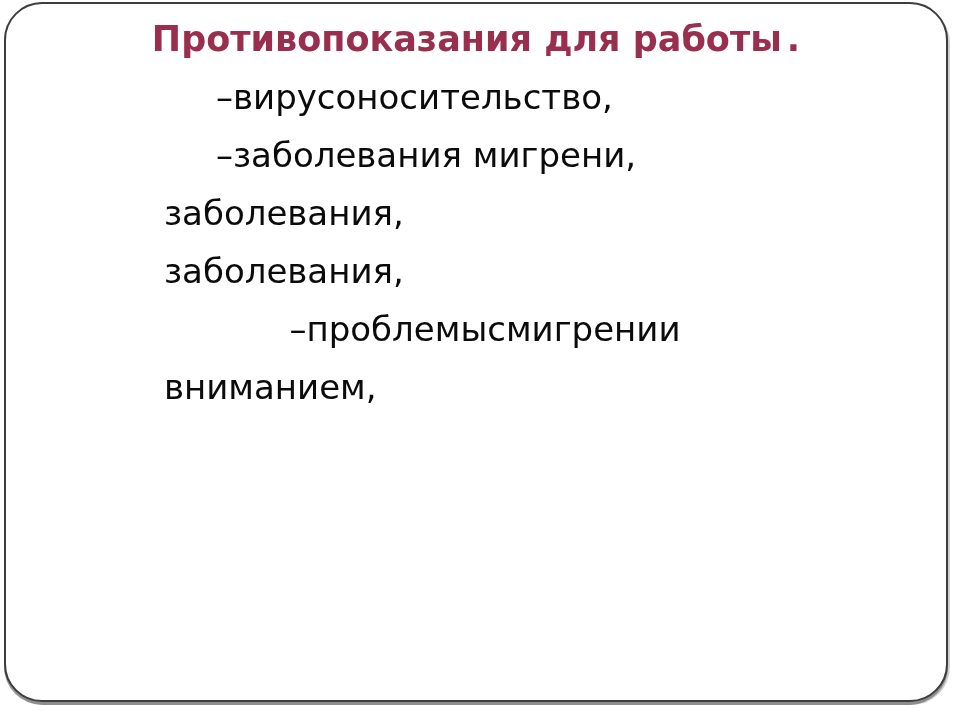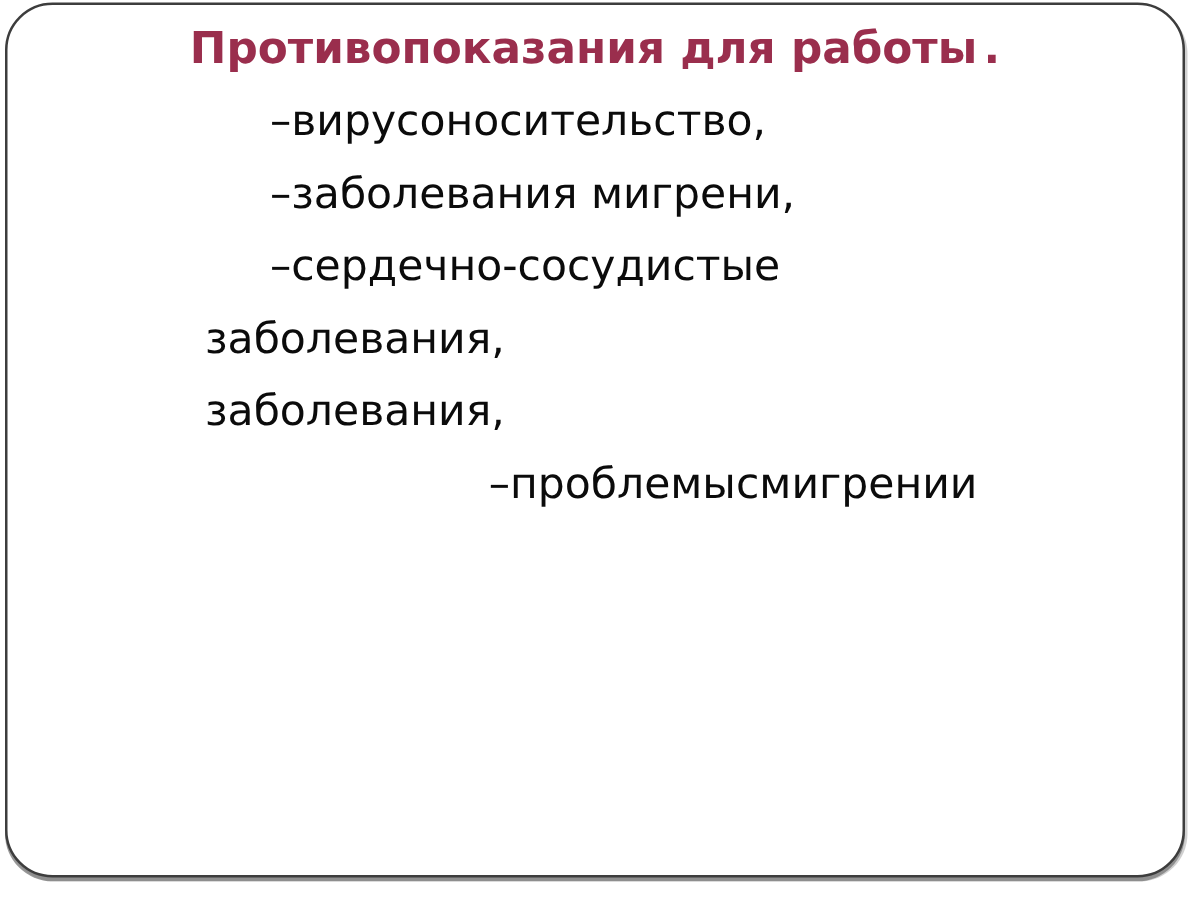--- a/index.html
+++ b/index.html
@@ -56,47 +56,47 @@
   }
   .line {
     white-space: nowrap;
     margin-left: 28px;
   }
   .indent {
     padding-left: 52px;
   }
   .jline {
     display: flex;
-    justify-content: flex-end;
+    justify-content: center;
     padding-left: 52px;
   }
   .jline span {
     white-space: nowrap;
   }
 </style>
 </head>
 <body>
 
 <div class="stage">
   <div class="slide">
     <div class="content">
 
       <div class="title-line">
         <span>Противопоказания для работы</span><span class="title-period">.</span>
       </div>
 
       <div class="body-block">
         <div class="line indent">–вирусоносительство,</div>
         <div class="line indent">–заболевания мигрени,</div>
-        <div class="line indent">–сердечно-сосудистые</div>
         <div class="line">заболевания,</div>
         <div class="line">заболевания,</div>
         <div class="jline">
           <span>–проблемы</span>
           <span>с</span>
           <span>мигрени</span>
           <span>и</span>
         </div>
+        <div class="line">вниманием,</div>
       </div>
 
     </div>
   </div>
 </div>
 
 </body></html>

